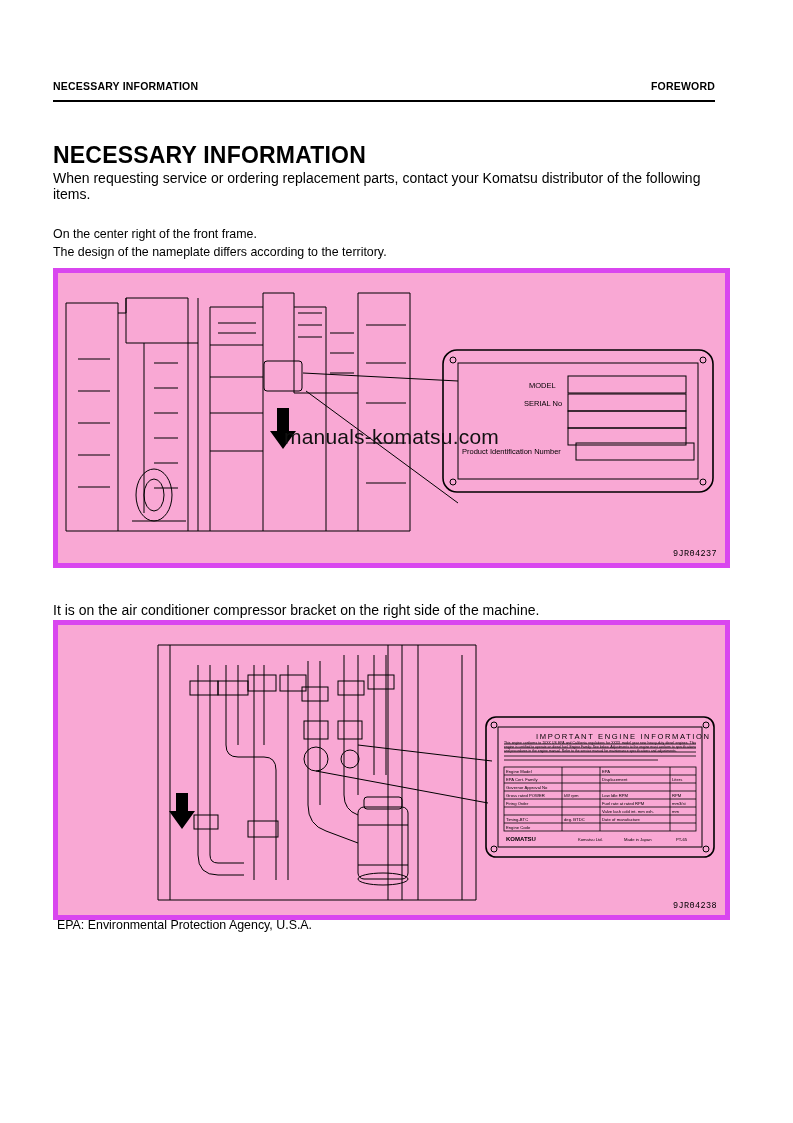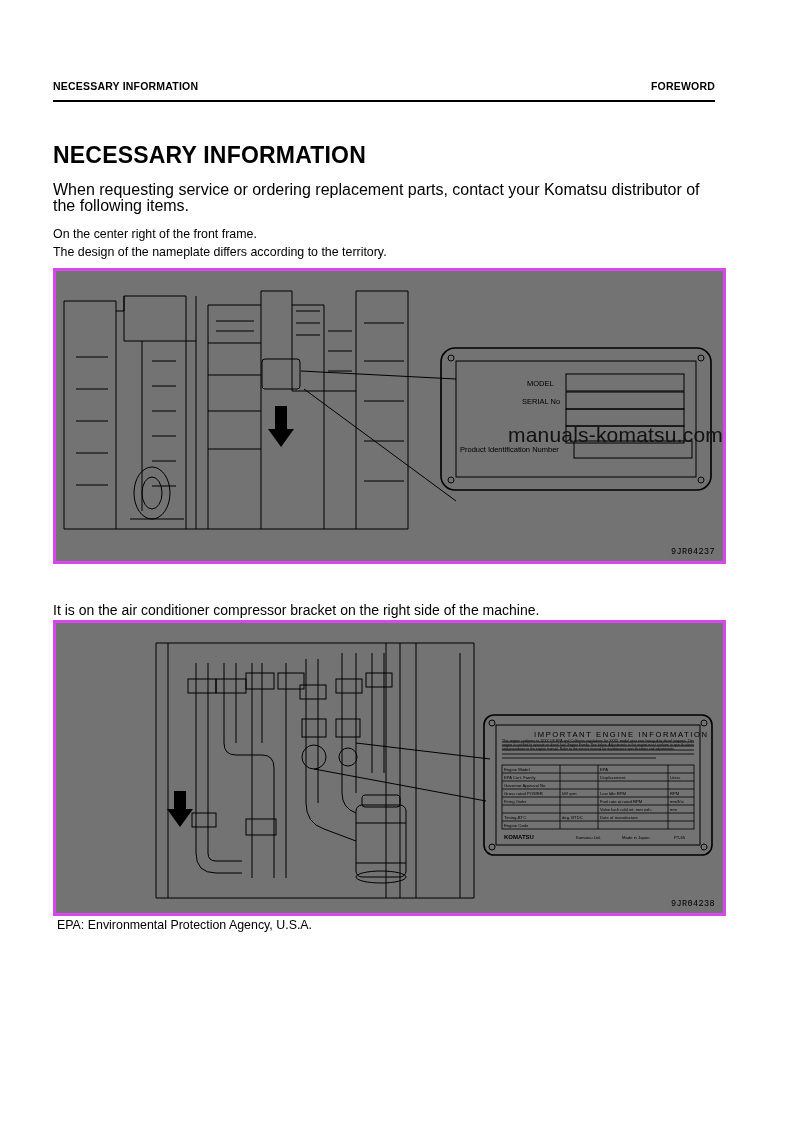--- a/index.html
+++ b/index.html
@@ -50,23 +50,23 @@
     position: absolute;
     left: 53px;
     top: 100px;
     font-size: 23px;
     font-weight: bold;
     letter-spacing: 0.2px;
   }
   .intro {
     position: absolute;
     left: 53px;
-    top: 140px;
+    top: 128px;
     width: 665px;
-    font-size: 16px;
+    font-size: 14px;
     line-height: 16px;
   }
   .h2-a {
     position: absolute;
     left: 53px;
     top: 163px;
     font-size: 14.6px;
     font-weight: bold;
     letter-spacing: 0.1px;
   }
@@ -108,42 +108,42 @@
     position: absolute;
     left: 53px;
     top: 1108px;
     font-size: 11px;
     letter-spacing: 0.5px;
   }
 
   
   .figbox {
     position: absolute;
-    border: 3px solid #d946ef;
-    background: #737373;
+    border: 5px solid #d946ef;
+    background: #f9a8d4;
     overflow: hidden;
   }
   #fig1 { left: 53px; top: 226px; width: 667px; height: 290px; }
   #fig2 { left: 53px; top: 578px; width: 667px; height: 290px; }
 
   .figcode {
     position: absolute;
     right: 8px;
     bottom: 4px;
     font-size: 8.5px;
     letter-spacing: 0.4px;
     font-family: Liberation Mono, monospace;
   }
 
   .watermark {
     position: absolute;
     left: 0;
     top: 152px;
     width: 667px;
-    text-align: right;
+    text-align: center;
     font-size: 21px;
     color: #111;
     font-family: "Liberation Sans", sans-serif;
     letter-spacing: 0.2px;
   }
 
   svg { display: block; }
   .ln { fill: none; stroke: #000; stroke-width: 1; }
   .ln2 { fill: none; stroke: #000; stroke-width: 1.6; }
   .thin { fill: none; stroke: #000; stroke-width: 0.8; }

